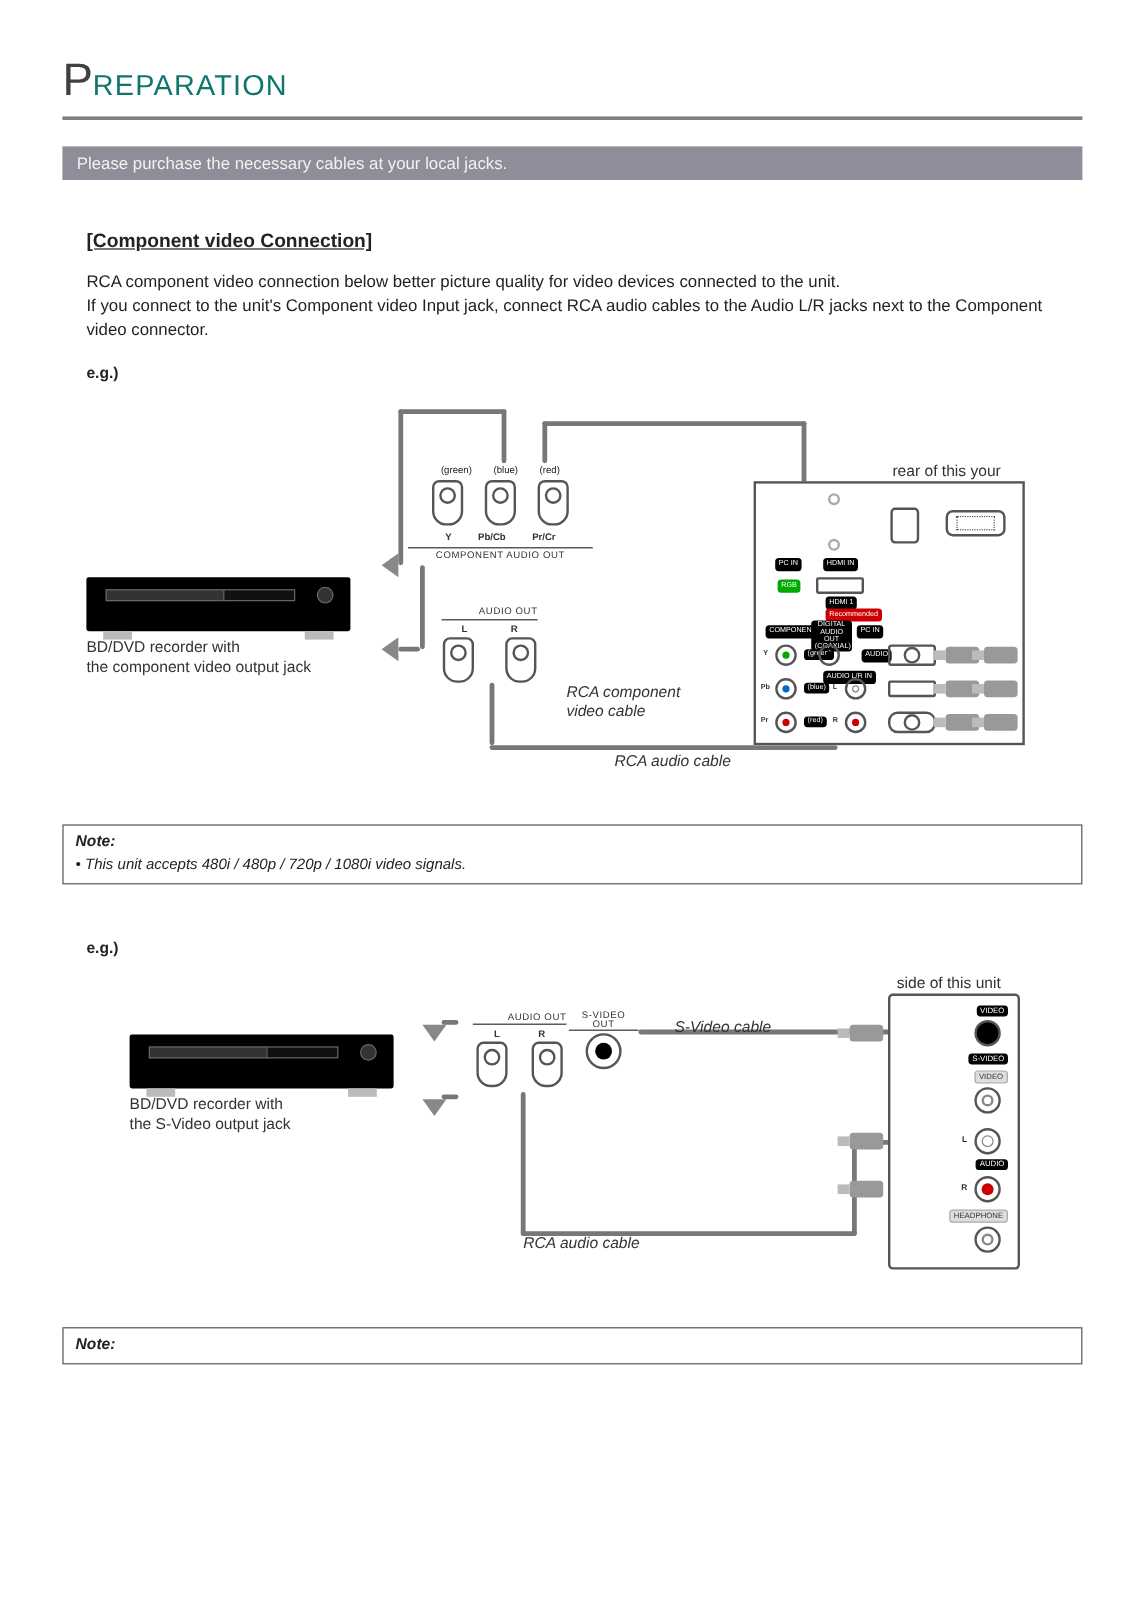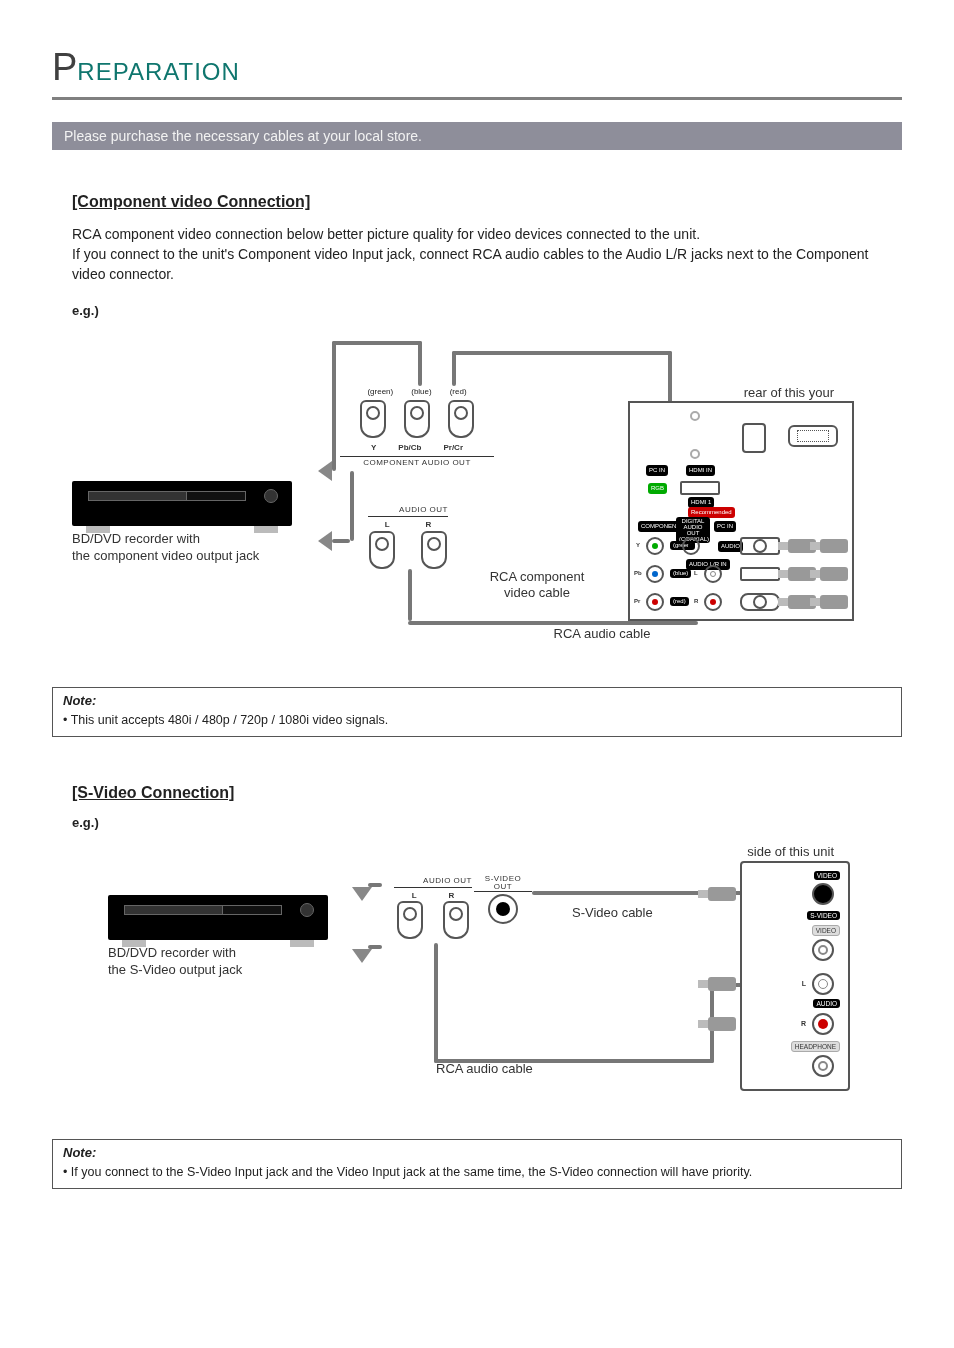--- a/index.html
+++ b/index.html
@@ -87,20 +87,21 @@
       font-size: 13px;
       margin-top: 8px;
     }
     .note-box .note-title {
       font-weight: bold;
       font-style: italic;
       display: block;
       margin-bottom: 0px;
     }
     .note-box .note-item {
+      font-style: italic;
       font-size: 12.5px;
       margin-top: 15px;
     }
     .note-box .note-item::before {
       content: "• ";
     }
 
     
     .diag1 {
       height: 320px;
@@ -203,22 +204,22 @@
       position: absolute;
       left: 276px; top: 173px;
       width: 120px;
       text-align: right;
     }
 
     
     .cable-label {
       position:absolute;
       font-size:13px;
-      text-align:center;
       line-height:1.2;
+      font-style:italic;
     }
     .diag1 .cbl-comp { left: 400px; top: 238px; width:130px; }
     .diag1 .cbl-audio { left: 440px; top: 295px; width:180px; }
 
     .rear-label { position:absolute; right:48px; top:53px; font-size:13px; }
 
     
     .back-panel {
       position: absolute;
       right: 28px; top: 70px;
@@ -327,21 +328,21 @@
       left: 396px; top: 32px;
       width:70px; text-align:center;
     }
     .sv-jack {
       width:30px;height:30px;border:2px solid #555;border-radius:50%;
       margin:0 auto;
       position:relative;
     }
     .sv-jack::before{content:"";position:absolute;inset:6px;border-radius:50%;background:#000;}
 
-    .diag2 .cbl-sv { left:500px; top:38px; font-size:13px;margin-top:24px; }
+    .diag2 .cbl-sv { left:490px; top:38px; font-size:13px; }
     .diag2 .cbl-audio2 { left:364px; top:218px; font-size:13px; }
     .side-label { position:absolute; right:48px; top:0px; font-size:13px; }
 
     .side-panel {
       position:absolute; right:32px; top:18px;
       width:110px; height:230px;
       border:2px solid #555; border-radius:4px;
       background:#fff;
     }
     .sp-jack {
@@ -365,21 +366,21 @@
 </head>
 <body>
 
 <div class="page-content">
 
   <div class="section-header">
     <span class="initial">P</span><span class="rest">REPARATION</span>
   </div>
 
   <div class="banner">
-    <div class="banner-sub">Please purchase the necessary cables at your local store.</div>
+    <div class="banner-sub">Please purchase the necessary cables at your local jacks.</div>
   </div>
 
   <div class="sub-section">
     <div class="sub-heading">[Component video Connection]</div>
     <div class="body-text" style="white-space:pre-line;">RCA component video connection below better picture quality for video devices connected to the unit.
 If you connect to the unit's Component video Input jack, connect RCA audio cables to the Audio L/R jacks next to the Component video connector.</div>
     <div class="eg-label">e.g.)</div>
 
     <div class="diagram diag1">
 
@@ -496,21 +497,20 @@
       </div>
     </div>
   </div>
 
   <div class="note-box">
     <span class="note-title">Note:</span>
     <span class="note-item">This unit accepts 480i / 480p / 720p / 1080i video signals.</span>
   </div>
 
   <div class="sub-section" style="margin-top:44px;">
-    <div class="sub-heading">[S-Video Connection]</div>
     <div class="eg-label">e.g.)</div>
 
     <div class="diagram diag2">
       <div class="side-label">side of this unit</div>
 
       <div class="arrow-down" style="left:280px; top:44px;"></div>
       <div class="arrow-down" style="left:280px; top:106px;"></div>
 
       <div class="device-box">
         <div class="tray"></div>
@@ -572,16 +572,15 @@
 
         <div class="plug-end" style="left:-34px;top:24px;"></div>
         <div class="plug-end" style="left:-34px;top:114px;"></div>
         <div class="plug-end" style="left:-34px;top:154px;"></div>
       </div>
     </div>
   </div>
 
   <div class="note-box" style="margin-top:18px;">
     <span class="note-title">Note:</span>
-    <span class="note-item">If you connect to the S-Video Input jack and the Video Input jack at the same time, the S-Video connection will have priority.</span>
   </div>
 
 </div>
 
 </body></html>

